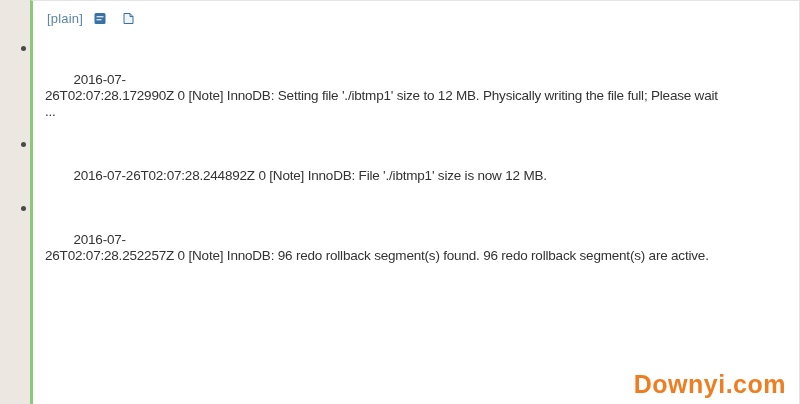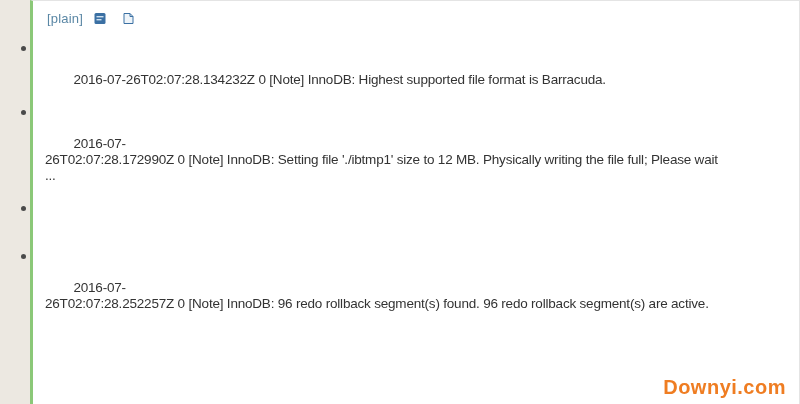--- a/index.html
+++ b/index.html
@@ -54,21 +54,21 @@
     top: 6px;
     width: 5px; height: 5px;
     border-radius: 50%;
     background: #4a4a4a;
   }
   .entry-text { display: inline; }
   .watermark {
     position: absolute;
     right: 14px;
     bottom: 5px;
-    font-size: 20px;
+    font-size: 25px;
     font-weight: bold;
     color: #ef7d22;
     letter-spacing: 0.5px;
     pointer-events: none;
   }
 </style>
 </head>
 <body>
 
 <div class="codebox">
@@ -84,32 +84,29 @@
     <span class="hdr-icon second">
       <svg width="11" height="13" viewBox="0 0 11 13">
         <path d="M1 1.5 H7 L10 4.5 V11.5 H1 Z" fill="#eef4f9" stroke="#3b70a3" stroke-width="1"></path>
         <path d="M7 1.5 V4.5 H10" fill="none" stroke="#3b70a3" stroke-width="1"></path>
       </svg>
     </span>
   </div>
 
   <ul class="log-list">
 
-  <li class="log-entry">
-        <span class="bullet"></span>
-        <span class="entry-text">2016-07-26T02:07:28.134232Z 0 [Note] InnoDB: Highest supported file format is Barracuda.</span>
-      </li>
       <li class="log-entry">
         <span class="bullet"></span>
         <span class="entry-text">2016-07-
 26T02:07:28.172990Z 0 [Note] InnoDB: Setting file './ibtmp1' size to 12 MB. Physically writing the file full; Please wait
 ...</span>
       </li>
       <li class="log-entry">
         <span class="bullet"></span>
+        <span class="entry-text">2016-07-26T02:07:28.244892Z 0 [Note] InnoDB: File './ibtmp1' size is now 12 MB.</span>
       </li>
       <li class="log-entry">
         <span class="bullet"></span>
         <span class="entry-text">2016-07-
 26T02:07:28.252257Z 0 [Note] InnoDB: 96 redo rollback segment(s) found. 96 redo rollback segment(s) are active.</span>
       </li>
     </ul>
 </div>
 
 <div class="watermark">Downyi.com</div>

